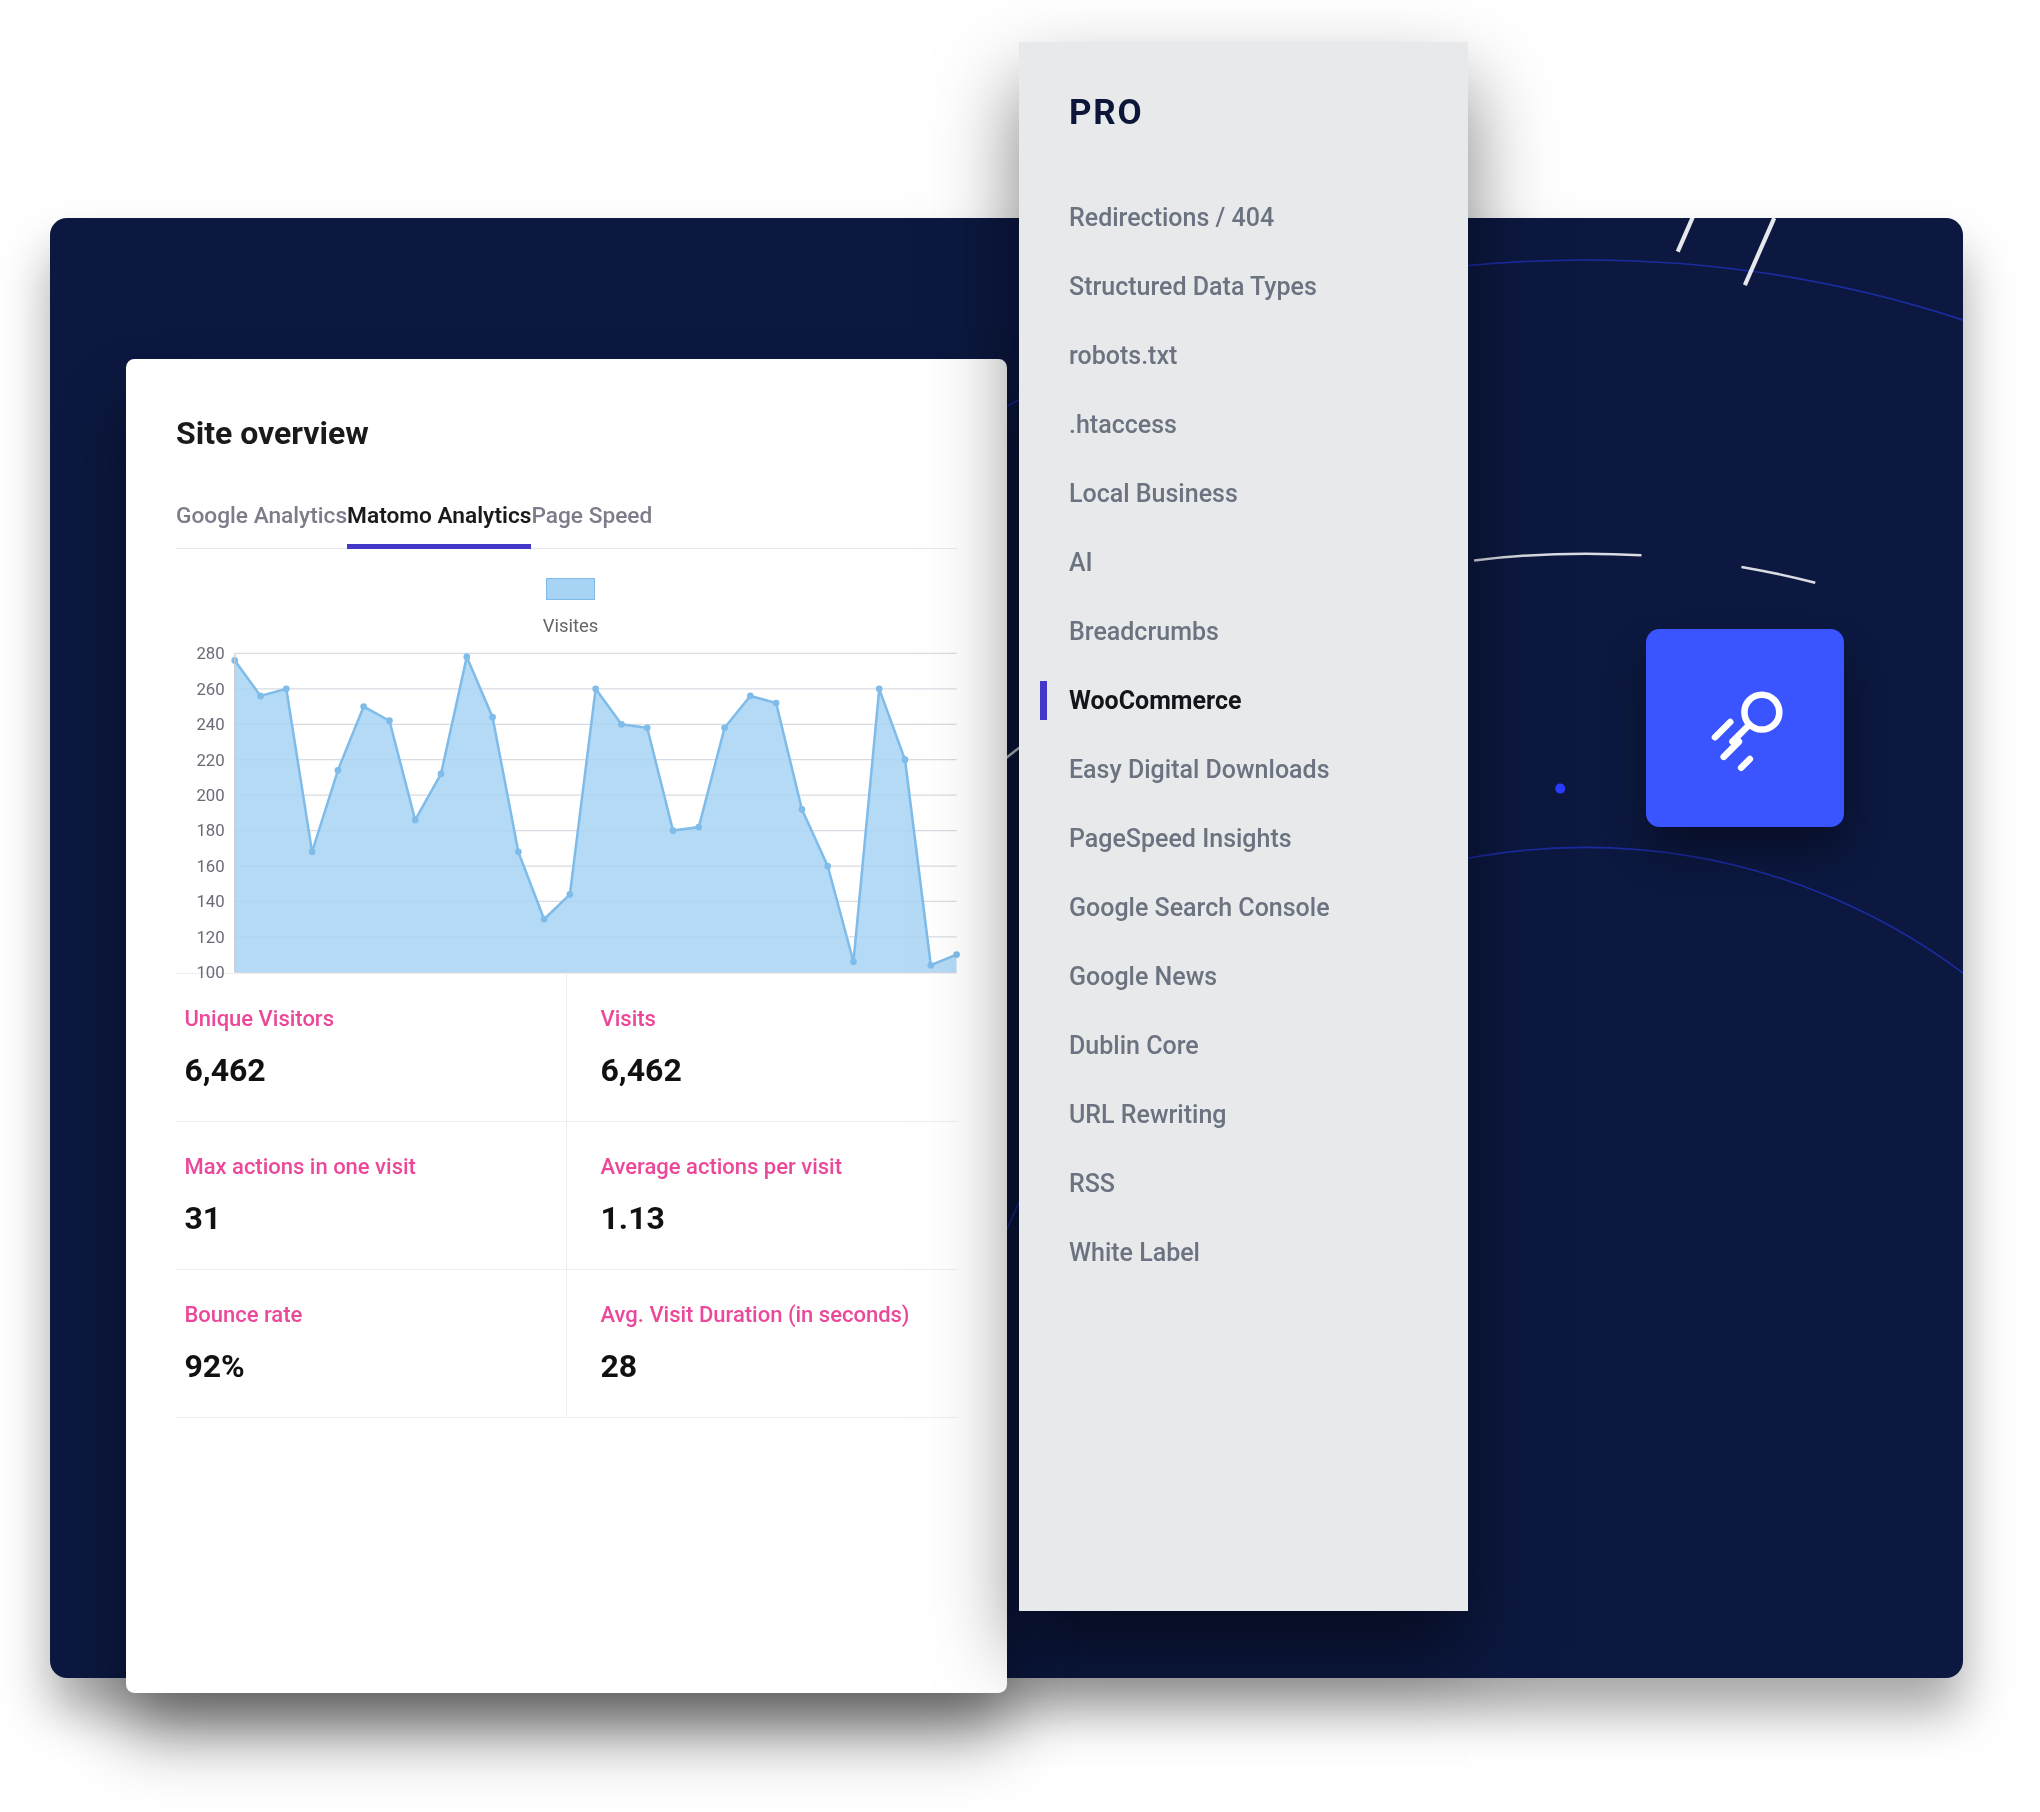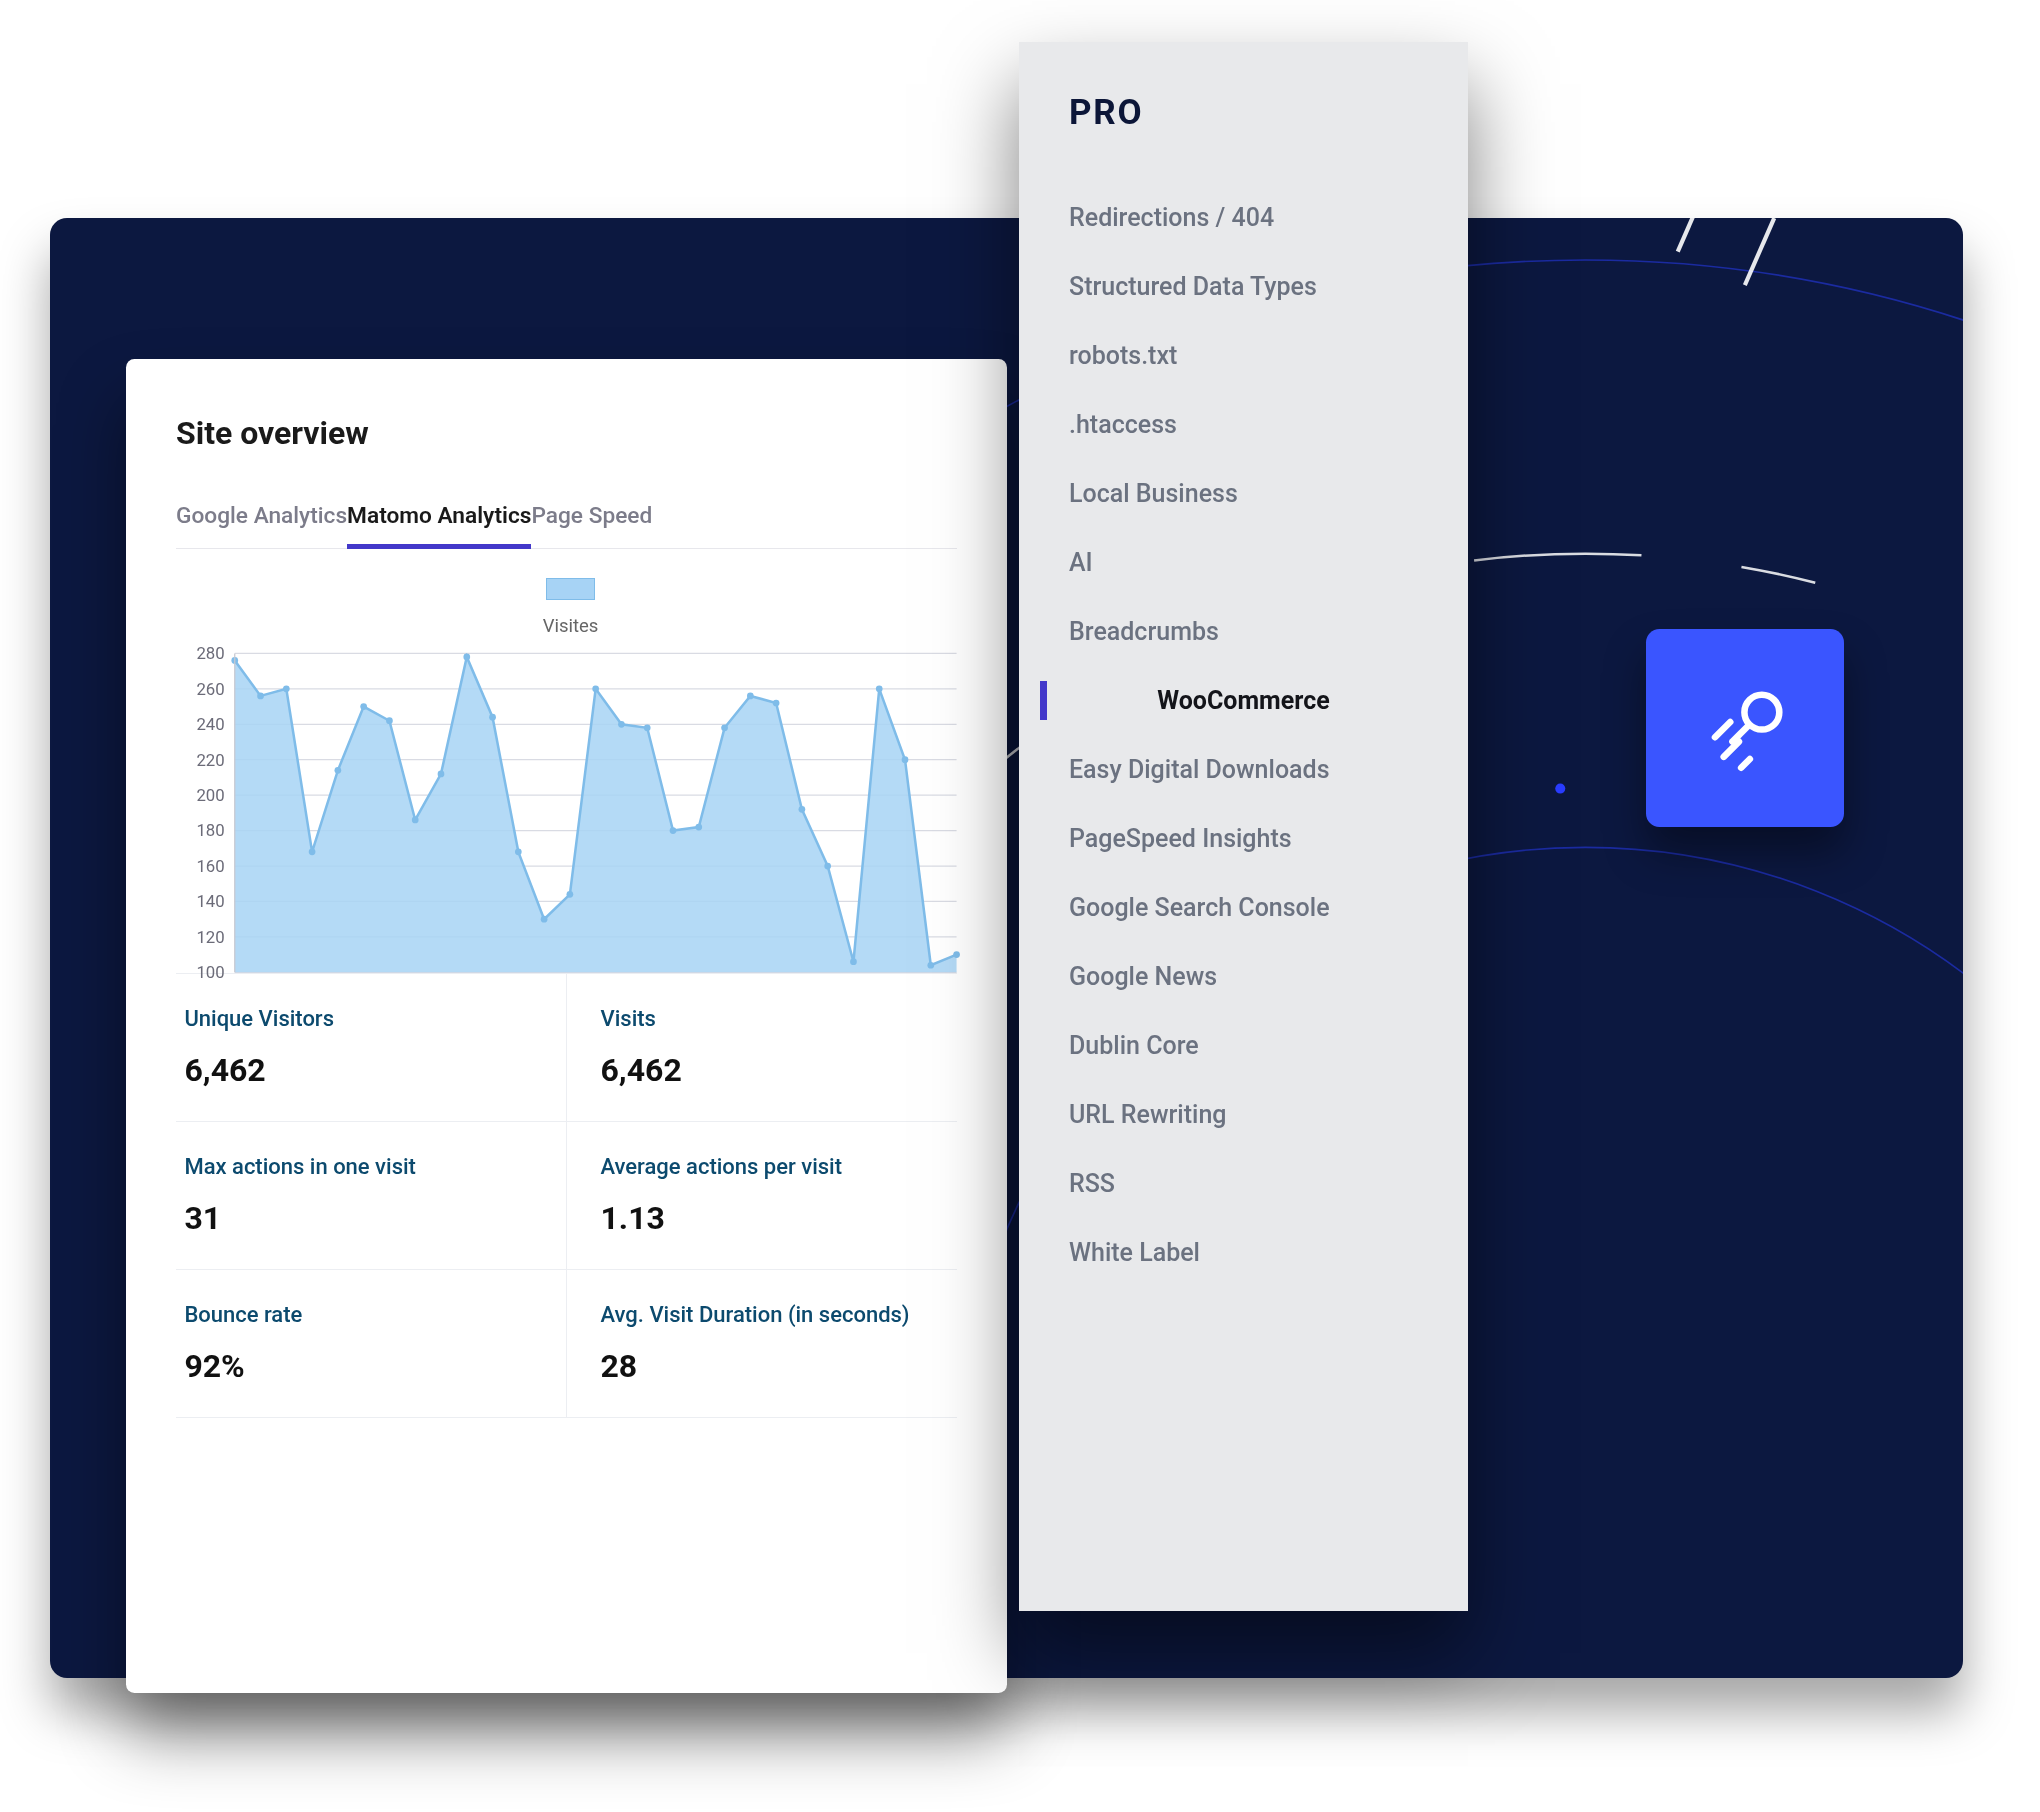--- a/index.html
+++ b/index.html
@@ -47,35 +47,35 @@
   .tab.active { color: #1a1a1a; font-weight: 600; }
   .tab.active::after { content:""; position:absolute; left:0; right:0; bottom:-1.7px; height:5px; background:#4338ca; }
 
   .chart-wrap { margin-top: 29px; width: 789px; height: 378px; }
   .legend { display:flex; justify-content:center; align-items:center; gap:15px; font-size:18.5px; color:#666; margin-bottom:8px;flex-direction:column; }
   .legend-swatch { width:49px; height:22px; background:#a7d3f5; border:1.7px solid #7fbce9; }
 
   .stats-grid { margin-top: 17px; display:grid; grid-template-columns: 1fr 1fr; border-top:1.7px solid #eceef2; }
   .stat { border-bottom:1.7px solid #eceef2; border-right:1.7px solid #eceef2; padding: 32px 8.4px 32px 8.4px; }
   .stat:nth-child(2n){ border-right:none; padding-left: 34px; }
-  .stat-label { font-size: 22px; color:#0c4a6e; font-weight:500; margin-bottom: 20px; }
+  .stat-label { font-size: 22px; color:#ec4899; font-weight:500; margin-bottom: 20px; }
   .stat-value { font-size: 32px; font-weight:700; color:#111; }
 
   
   .pro-menu {
     position: absolute;
     left: 1019px; top: 42px;
     width: 449px; height: 1569px;
     background: #e8e9eb;
     box-shadow: 0 42px 76px rgba(0,0,0,0.5);
     padding: 50px 50px 48px 50px;
   }
   .pro-title { font-size: 35px; font-weight:700; color:#0c1638; letter-spacing:1.7px; margin-bottom: 50px; }
   .menu-item { font-size: 25px; font-weight:500; color:#6b7280; padding: 20px 0; cursor:pointer; position:relative; }
-  .menu-item.active { color:#14151a; font-weight:700;text-align:center; }
+  .menu-item.active { color:#14151a; font-weight:700; }
   .menu-item.active::before { content:""; position:absolute; left:-29px; top:15px; bottom:15px; width:6.7px; background:#4338ca; }
 
 </style>
 </head>
 <body>
 
 <div class="stage">
 
   <div class="bg-panel">
     <svg viewBox="0 0 2280 1740" fill="none">

